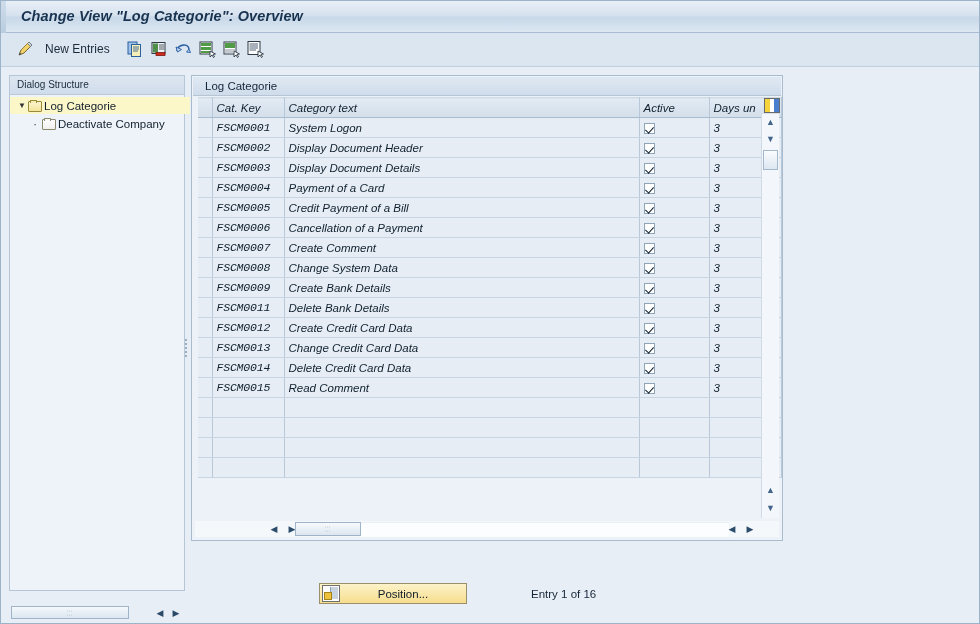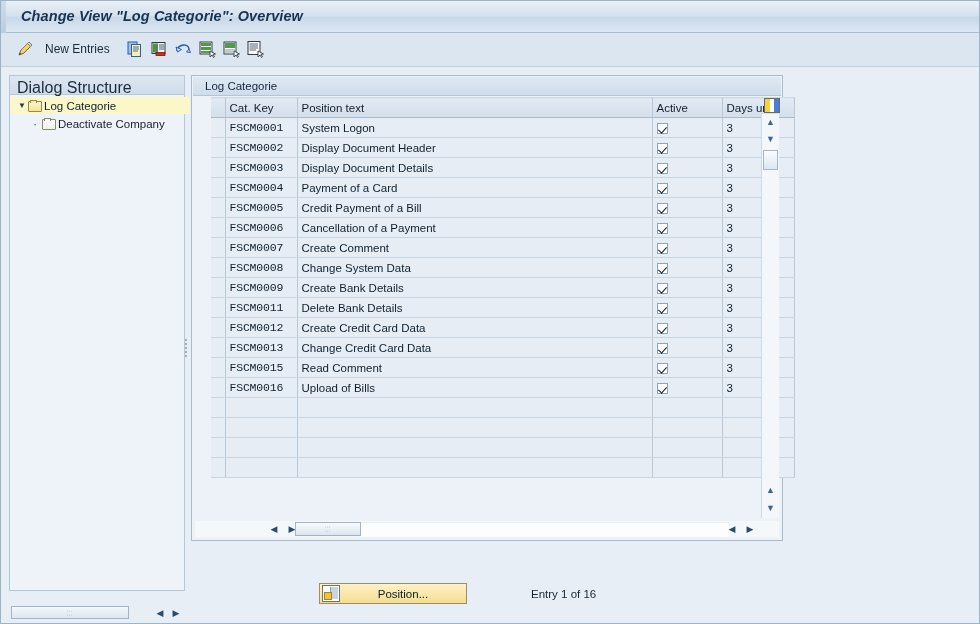--- a/index.html
+++ b/index.html
@@ -72,21 +72,21 @@
     background: #eef3f9;
     border: 1px solid #b6c6d6;
     box-sizing: border-box;
   }
   .tree-header {
     position: absolute; left: 0; top: 0;
     width: 174px; height: 19px;
     background: linear-gradient(to bottom,#dde7f1,#cfdcea);
     border-bottom: 1px solid #b9c9d9;
     box-sizing: border-box;
-    font-size: 16px; color: #1b2b3b;
+    font-size: 10px; color: #1b2b3b;
     padding: 3px 0 0 7px;
   }
   .tree-row {
     position: absolute; left: 0;
     height: 17px;
     font-size: 11.5px; color: #12202e;
     white-space: nowrap;
     display: flex; align-items: center;
   }
   .tree-row.node1 { top: 21px; width: 174px; background: #fbf7c8; }
@@ -148,22 +148,23 @@
     position:absolute; left:1px; top:1px;
     width: 588px; height: 19px;
     background: linear-gradient(to bottom,#dfe9f3,#cfdcea);
     border-bottom:1px solid #b5c5d6;
     box-sizing:border-box;
     font-size: 11.5px; color:#16263a;
     padding: 3px 0 0 12px;
   }
 
   .grid {
-    position:absolute; left:19px; top:21px;
+    position:absolute; left:6px; top:21px;
     width: 584px;
+    font-style: italic;
   }
   table.tbl { border-collapse: collapse; table-layout: fixed; }
   table.tbl th, table.tbl td {
     border-right: 1px solid #b9c8d8;
     border-bottom: 1px solid #c7d4e1;
     font-size: 11.5px;
     color: #10202e;
     height: 20px;
     padding: 0 0 0 4px;
     box-sizing: border-box;
@@ -410,21 +411,21 @@
 
   <div class="table-panel">
     <div class="table-caption">Log Categorie</div>
 
     <div class="grid">
       <table class="tbl">
         <thead>
           <tr>
             <th class="sel"></th>
             <th class="key">Cat. Key</th>
-            <th class="text">Position text</th>
+            <th class="text">Category text</th>
             <th class="act">Active</th>
             <th class="days">Days un</th>
           </tr>
         </thead>
         <tbody>
             <tr class="datarow">
               <td class="sel"></td>
               <td class="key">FSCM0001</td>
               <td class="text">System Logon</td>
               <td class="act"><span class="cbx"></span></td>
@@ -502,29 +503,29 @@
             </tr>
             <tr class="datarow">
               <td class="sel"></td>
               <td class="key">FSCM0013</td>
               <td class="text">Change Credit Card Data</td>
               <td class="act"><span class="cbx"></span></td>
               <td class="days">3</td>
             </tr>
             <tr class="datarow">
               <td class="sel"></td>
+              <td class="key">FSCM0014</td>
+              <td class="text">Delete Credit Card Data</td>
+              <td class="act"><span class="cbx"></span></td>
+              <td class="days">3</td>
+            </tr>
+            <tr class="datarow">
+              <td class="sel"></td>
               <td class="key">FSCM0015</td>
               <td class="text">Read Comment</td>
-              <td class="act"><span class="cbx"></span></td>
-              <td class="days">3</td>
-            </tr>
-            <tr class="datarow">
-              <td class="sel"></td>
-              <td class="key">FSCM0016</td>
-              <td class="text">Upload of Bills</td>
               <td class="act"><span class="cbx"></span></td>
               <td class="days">3</td>
             </tr>
             <tr class="emptyrow">
               <td class="sel"></td>
               <td class="key"></td>
               <td class="text"></td>
               <td class="act"></td>
               <td class="days"></td>
             </tr>

